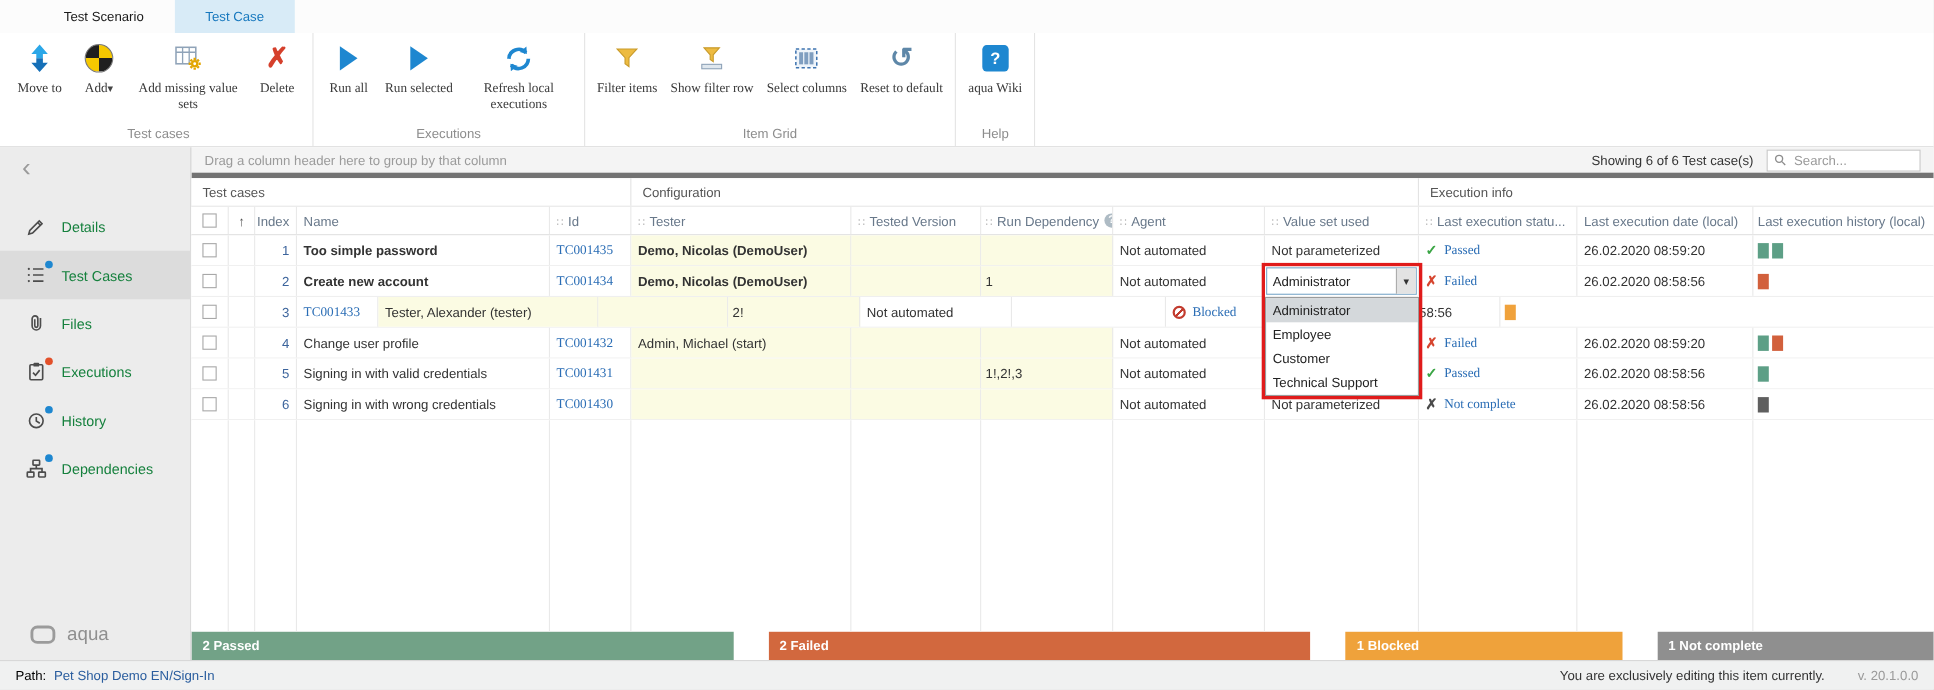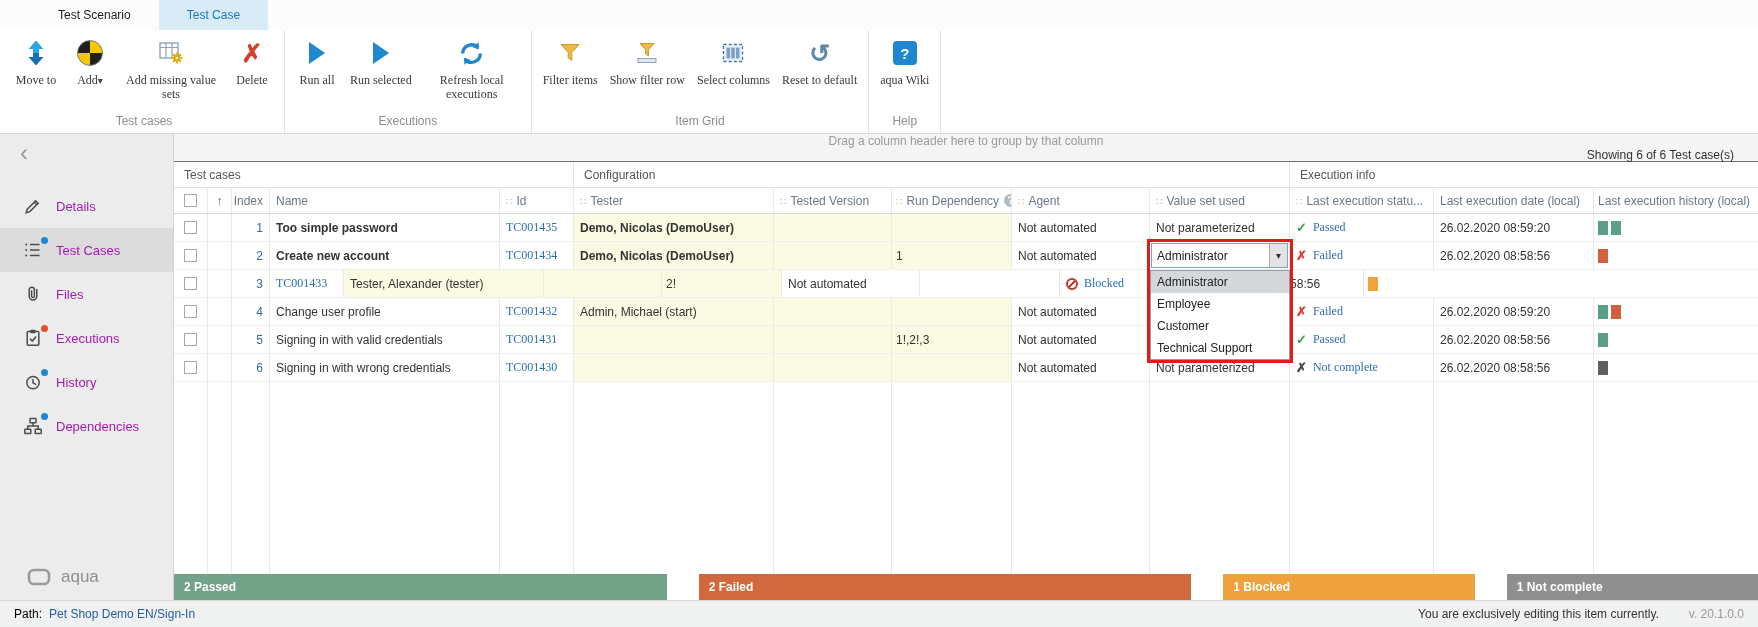--- a/index.html
+++ b/index.html
@@ -28,32 +28,32 @@
   .wikiicon{width:24px;height:24px;background:#1e87d0;border-radius:4px;color:#fff;font-weight:700;
             font-size:15px;display:flex;align-items:center;justify-content:center;}
   .wikiicon::before{content:"?";}
   .caret::after{content:" \25BE";font-size:10px;color:#444;}
 
   
   .main{display:flex;height:466px;}
   .sidebar{width:174px;box-sizing:border-box;background:#ececec;border-right:1px solid #d4d4d4;position:relative;flex:none;}
   .collapse{height:38px;display:flex;align-items:center;padding-left:20px;margin-bottom:12px;cursor:default;}
   .chev::before{content:"\2039";font-size:24px;color:#9a9a9a;line-height:1;}
-  .sitem{height:44px;display:flex;align-items:center;gap:12px;padding-left:22px;font-size:13px;color:#a21caf;cursor:default;}
+  .sitem{height:44px;display:flex;align-items:center;gap:12px;padding-left:22px;font-size:13px;color:#15803d;cursor:default;}
   .sitem.active{background:#dcdcdc;}
   .iwrap{position:relative;width:22px;height:22px;display:flex;align-items:center;justify-content:center;flex:none;}
   .badge{position:absolute;top:-2px;right:-4px;width:7px;height:7px;border-radius:50%;}
   .badge.blue{background:#1e87d0;}
   .badge.orange{background:#e2502a;}
   .slogo{position:absolute;bottom:12px;left:26px;display:flex;align-items:center;gap:9px;color:#8f8f8f;font-size:17px;}
 
   
   .content{flex:1;display:flex;flex-direction:column;background:#fff;min-width:0;}
-  .groupbar{height:28px;box-sizing:border-box;background:#f4f4f4;border-bottom:1px solid #737373;
-            display:flex;align-items:center;padding:0 12px;flex-direction:column;}
+  .groupbar{height:28px;box-sizing:border-box;background:#f4f4f4;border-bottom:5px solid #737373;
+            display:flex;align-items:center;padding:0 12px;}
   .hint{color:#9b9b9b;}
   .showing{margin-left:auto;color:#333;margin-right:12px;}
   .search{display:flex;align-items:center;gap:5px;background:#fff;border:1px solid #c7c7c7;height:20px;
           box-sizing:border-box;padding:0 6px;width:140px;}
   .search input{border:none;outline:none;font-size:12px;color:#444;width:100%;background:transparent;font-family:inherit;}
   .search input::placeholder{color:#9a9a9a;}
 
   .grid-table{position:relative;flex:1;display:flex;flex-direction:column;background:#fff;min-height:0;}
   .cg-row{display:flex;height:26px;box-sizing:border-box;border-bottom:1px solid #e3e3e3;flex:none;}
   .cg{box-sizing:border-box;padding:0 10px;display:flex;align-items:center;color:#555;border-right:1px solid #e3e3e3;}

